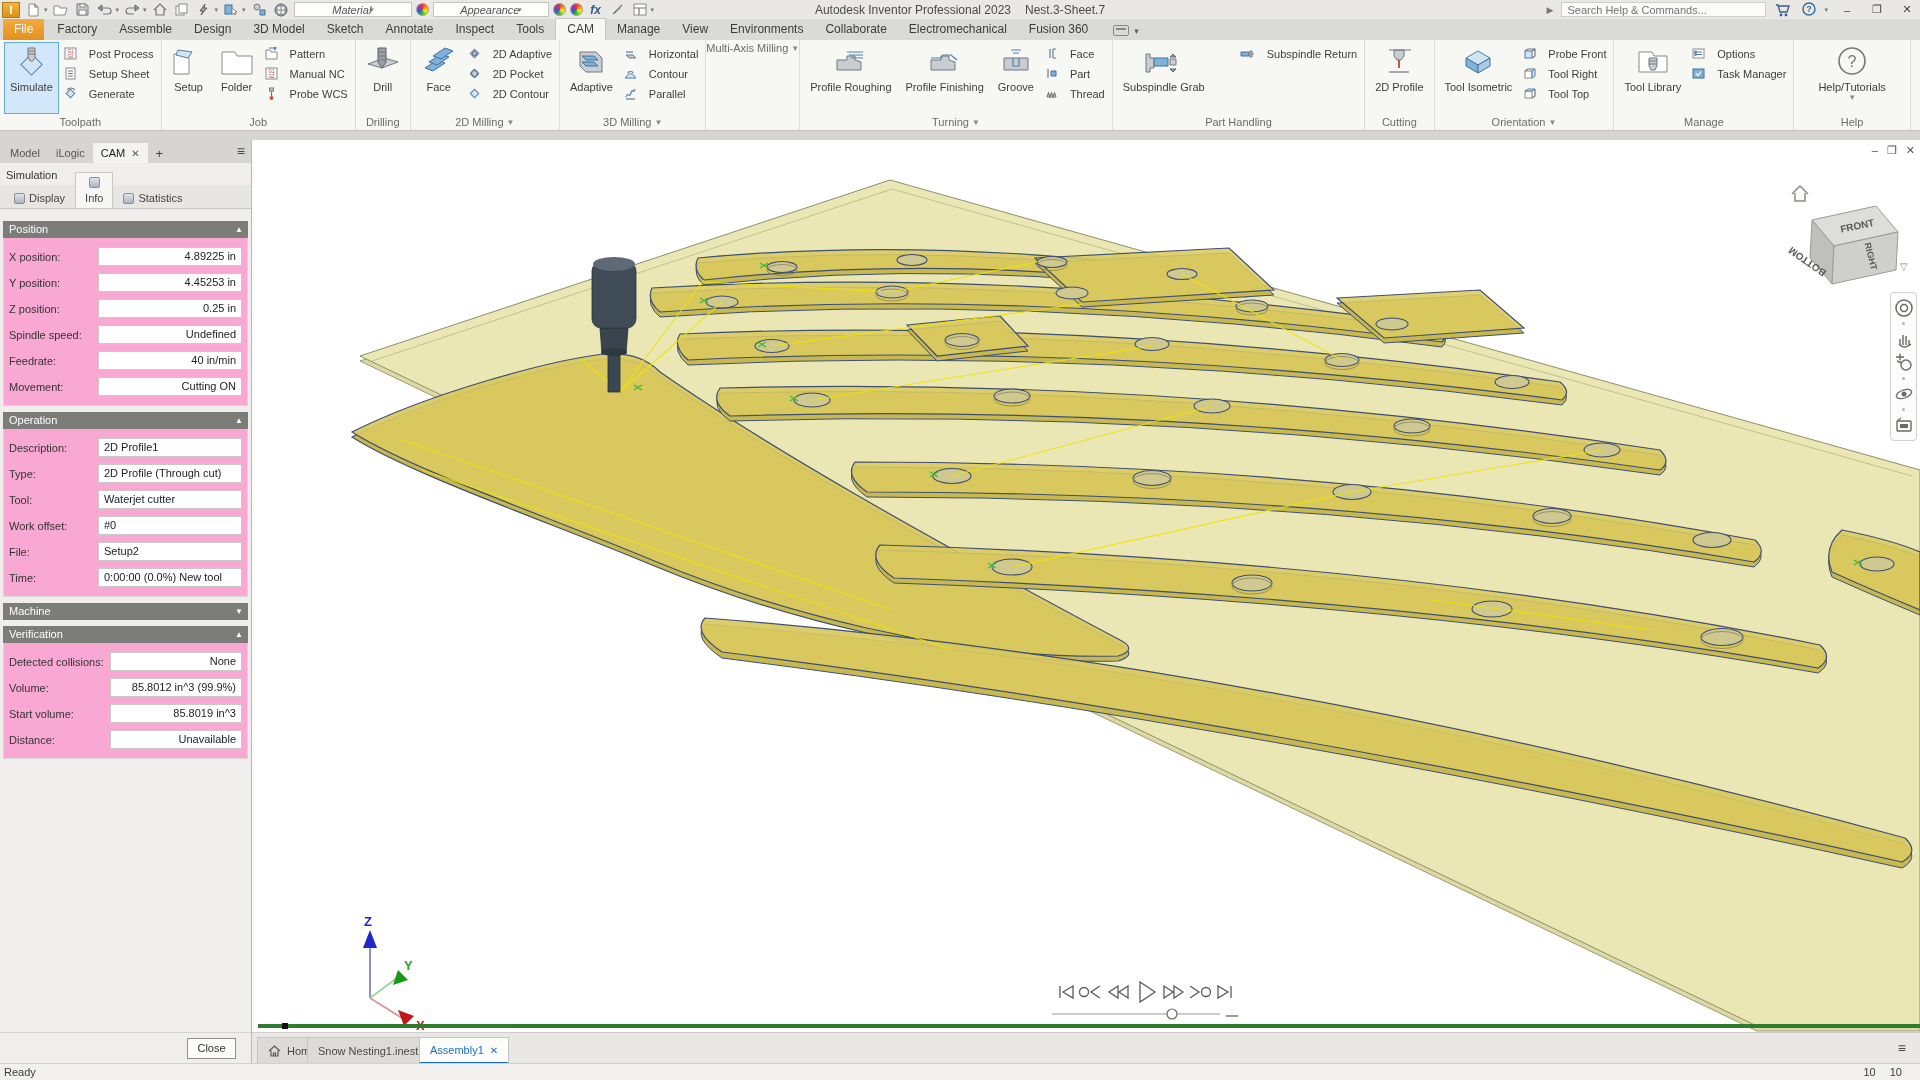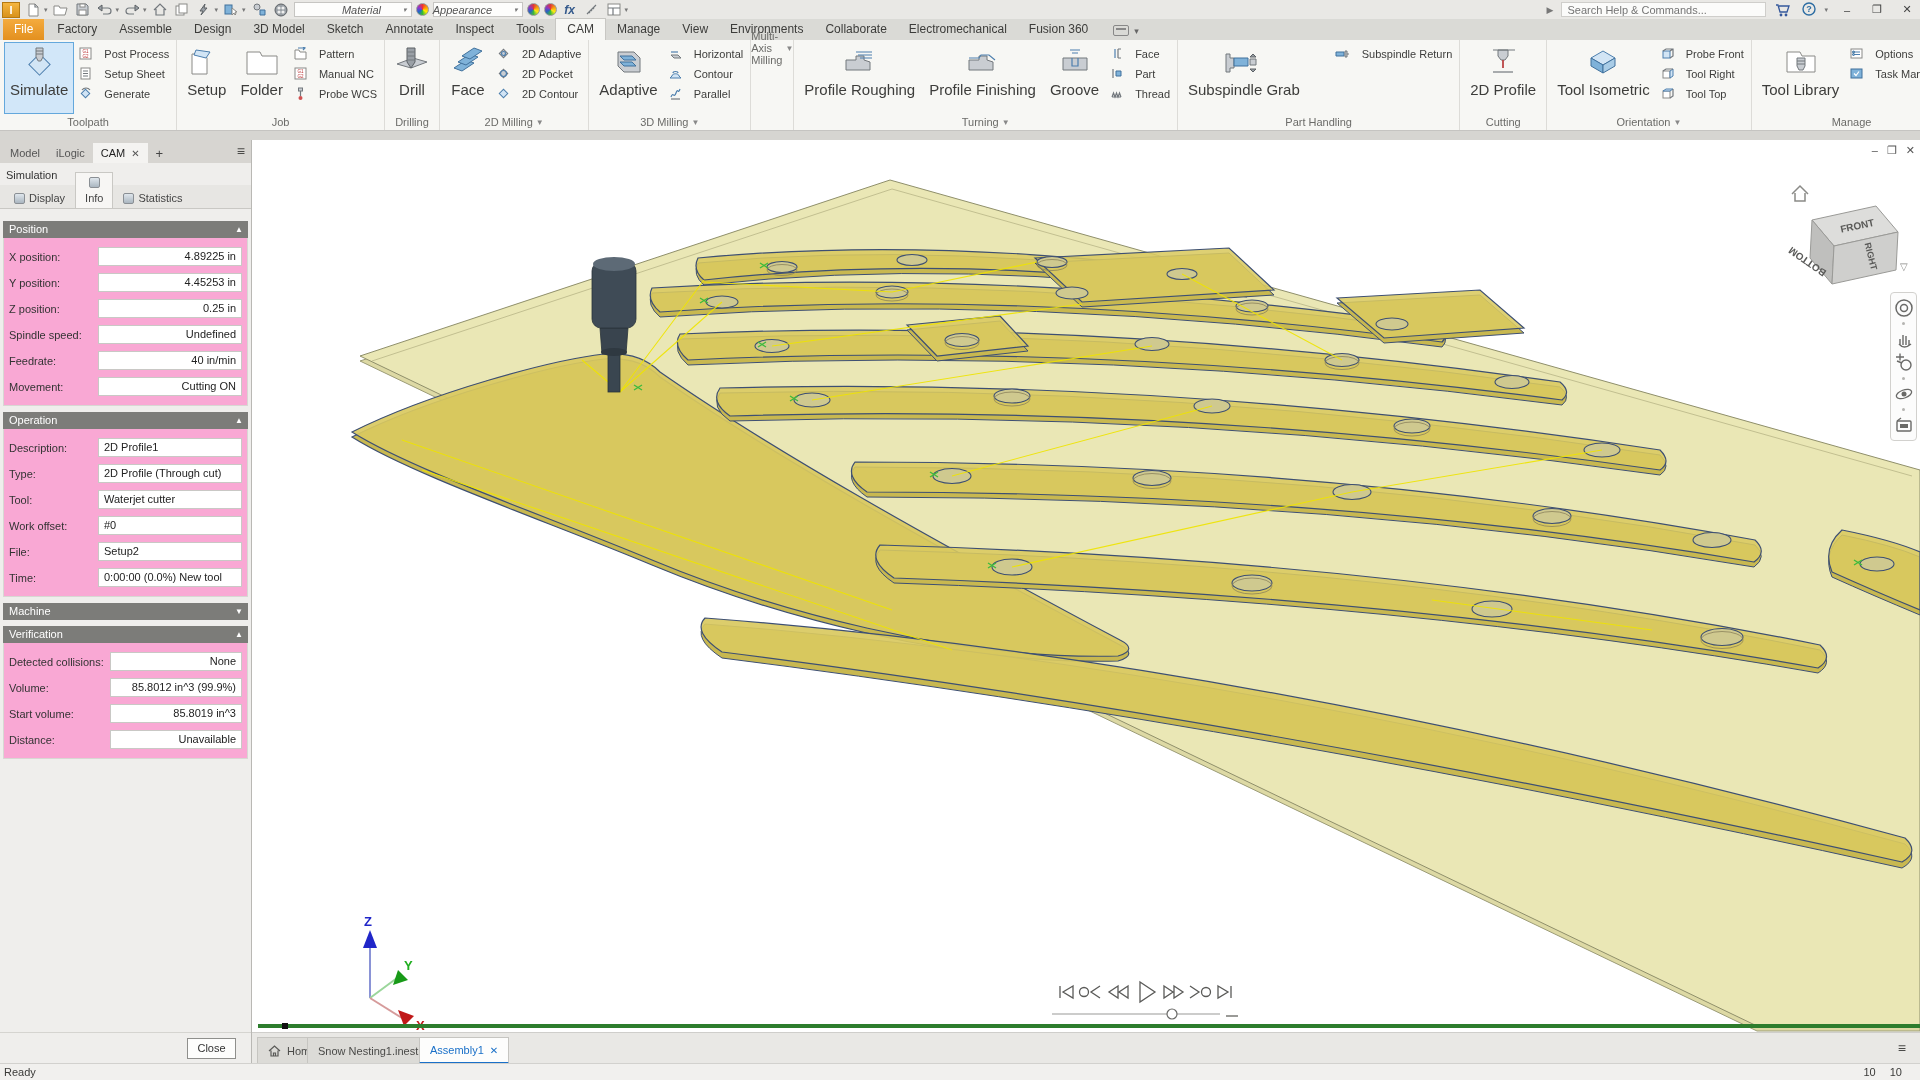--- a/index.html
+++ b/index.html
@@ -5,21 +5,21 @@
   * { margin:0; padding:0; box-sizing:border-box; }
   html,body { width:1920px; height:1080px; overflow:hidden; font-family:"Liberation Sans",sans-serif; background:#e8e6e3; font-size:11px; color:#333; }
   #app { position:relative; width:1920px; height:1080px; background:#e8e6e3; }
 
   
   #titlebar { position:absolute; left:0; top:0; width:1920px; height:19px; background:#e9e8e5; display:flex; align-items:center; gap:4px; padding:0 2px; }
   .qat-ic { width:18px; height:17px; display:inline-flex; align-items:center; justify-content:center; color:#5a5a58; font-size:12px; }
   .qat-ic svg { display:block; }
   .logo { width:18px; height:16px; background:linear-gradient(#f5b53f,#d8921c); color:#fff; font-weight:bold; font-size:11px; display:flex; align-items:center; justify-content:center; border:1px solid #b57a12; }
   .mini-drop { font-size:7px; color:#777; margin-left:-2px; }
-  .qat-select { height:15px; width:118px; background:#fdfdfc; border:1px solid #c6c5c2; display:flex; align-items:center; justify-content:flex-end; padding:0 4px; color:#555; font-style:italic;gap:24px; }
+  .qat-select { height:15px; width:118px; background:#fdfdfc; border:1px solid #c6c5c2; display:flex; align-items:center; justify-content:center; padding:0 4px; color:#555; font-style:italic; }
   .wheel { width:13px; height:13px; border-radius:50%; background:conic-gradient(#e33,#f90,#fe0,#3b3,#26c,#93c,#e33); border:1px solid #999; }
   .wheel.dim { filter:saturate(.9); }
   #tb-title { position:absolute; left:0; right:0; text-align:center; font-size:12px; color:#4a4a48; pointer-events:none; }
   #tb-title b { font-weight:normal; margin-left:14px; }
   #tb-right { position:absolute; right:2px; top:1px; display:flex; align-items:center; gap:8px; }
   #search-input { width:205px; height:15px; border:1px solid #cfcecb; background:#fbfbfa; font-size:11px; padding:0 5px; color:#555; font-family:"Liberation Sans",sans-serif; }
   .win-btn { width:22px; text-align:center; color:#444; font-size:11px; }
 
   
   #ribbontabs { position:absolute; left:0; top:19px; width:1920px; height:21px; background:#dadad6; display:flex; align-items:flex-end; padding-left:3px; }
@@ -31,21 +31,21 @@
   .rtab-extra .box::after{ content:""; position:absolute; left:2px; top:2px; width:10px; height:2px; background:#888; }
 
   
   #ribbon { position:absolute; left:0; top:40px; width:1920px; height:91px; background:#f7f7f4; border-bottom:1px solid #c5c4c1; display:flex; }
   .rgroup { height:100%; border-right:1px solid #dddcd8; display:flex; flex-direction:column; }
   .rbody { flex:1; display:flex; align-items:stretch; padding:2px 4px 0; gap:2px; }
   .rfoot { height:16px; color:#6b6b68; font-size:11px; display:flex; align-items:center; justify-content:center; gap:3px; }
   .chev { font-size:8px; color:#888; }
   .rlarge { display:flex; flex-direction:column; align-items:center; justify-content:flex-start; padding:2px 5px 1px; white-space:nowrap; border:1px solid transparent; }
   .rlarge .lgi { height:34px; display:flex; align-items:center; }
-  .rlarge .rlabel { font-size:15px; color:#3d3d3b; margin-top:2px; }
+  .rlarge .rlabel { font-size:11px; color:#3d3d3b; margin-top:2px; }
   .rlarge.selected { background:#d2e7f9; border:1px solid #64a8dc; }
   .rstack { display:flex; flex-direction:column; justify-content:flex-start; padding-top:3px; gap:3px; }
   .rsmall { display:flex; align-items:center; gap:12px; height:17px; white-space:nowrap; color:#3d3d3b; padding:0 3px; }
   svg .f-blue { fill:#d2e5f5; stroke:#4d7fae; stroke-width:1; }
   svg .f-blue2 { fill:#7fb2d9; stroke:#41719c; stroke-width:1; }
   svg .f-gray { fill:#c9cdd2; stroke:#73787d; stroke-width:1; }
   svg .f-dark { fill:#9aa0a6; stroke:#5c6165; stroke-width:1; }
   svg .s-gray { fill:none; stroke:#73787d; stroke-width:1.2; }
   svg .s-blue { fill:none; stroke:#4d7fae; stroke-width:1.2; }
   svg .f-white { fill:#fff; stroke:#8a8a87; stroke-width:1; }
@@ -173,40 +173,43 @@
           <circle fill="#efefef" cx="9" cy="9" r="1.6"></circle>
           <circle fill="#efefef" cx="9" cy="5" r="1.6"></circle>
           <circle fill="#efefef" cx="5" cy="9" r="1.6"></circle>
         </svg>
       </span>
     <span class="qat-select">
         <span>Material</span>
         <span class="mini-drop">▾</span>
       </span>
     <span class="wheel"></span>
-    <span class="qat-select" style="width:90px">
+    <span class="qat-select" style="width:116px">
         <span>Appearance</span>
         <span class="mini-drop">▾</span>
       </span>
     <span class="wheel dim"></span>
     <span class="wheel dim"></span>
     <span class="qat-ic" style="font-style:italic;font-weight:bold;color:#355a8c">fx</span>
     <span class="qat-ic">
         <svg width="13" height="13">
           <path class="s-gray" d="M2 11 11 2M4 9l1 1M6 7l1 1M8 5l1 1"></path>
         </svg>
       </span>
     <span class="qat-ic">
         <svg width="14" height="13">
           <rect class="f-white" x="1" y="1" width="12" height="11"></rect>
           <path class="s-gray" d="M1 5h12M6 5v7"></path>
         </svg>
       </span>
     <span class="mini-drop">▾</span>
 
+    <div id="tb-title">
+      <span>Autodesk Inventor Professional 2023</span><b>Nest.3-Sheet.7</b>
+    </div>
 
     <div id="tb-right">
       <span style="color:#777;font-size:9px">▶</span>
       <input id="search-input" placeholder="Search Help &amp; Commands..." style="">
       <span class="qat-ic">
           <svg width="16" height="14">
             <path fill="none" stroke="#35589c" stroke-width="1.3" d="M1 2h2l2 7h7l2-6H4"></path>
             <circle fill="#35589c" cx="6" cy="12" r="1.4"></circle>
             <circle fill="#35589c" cx="11" cy="12" r="1.4"></circle>
           </svg>

